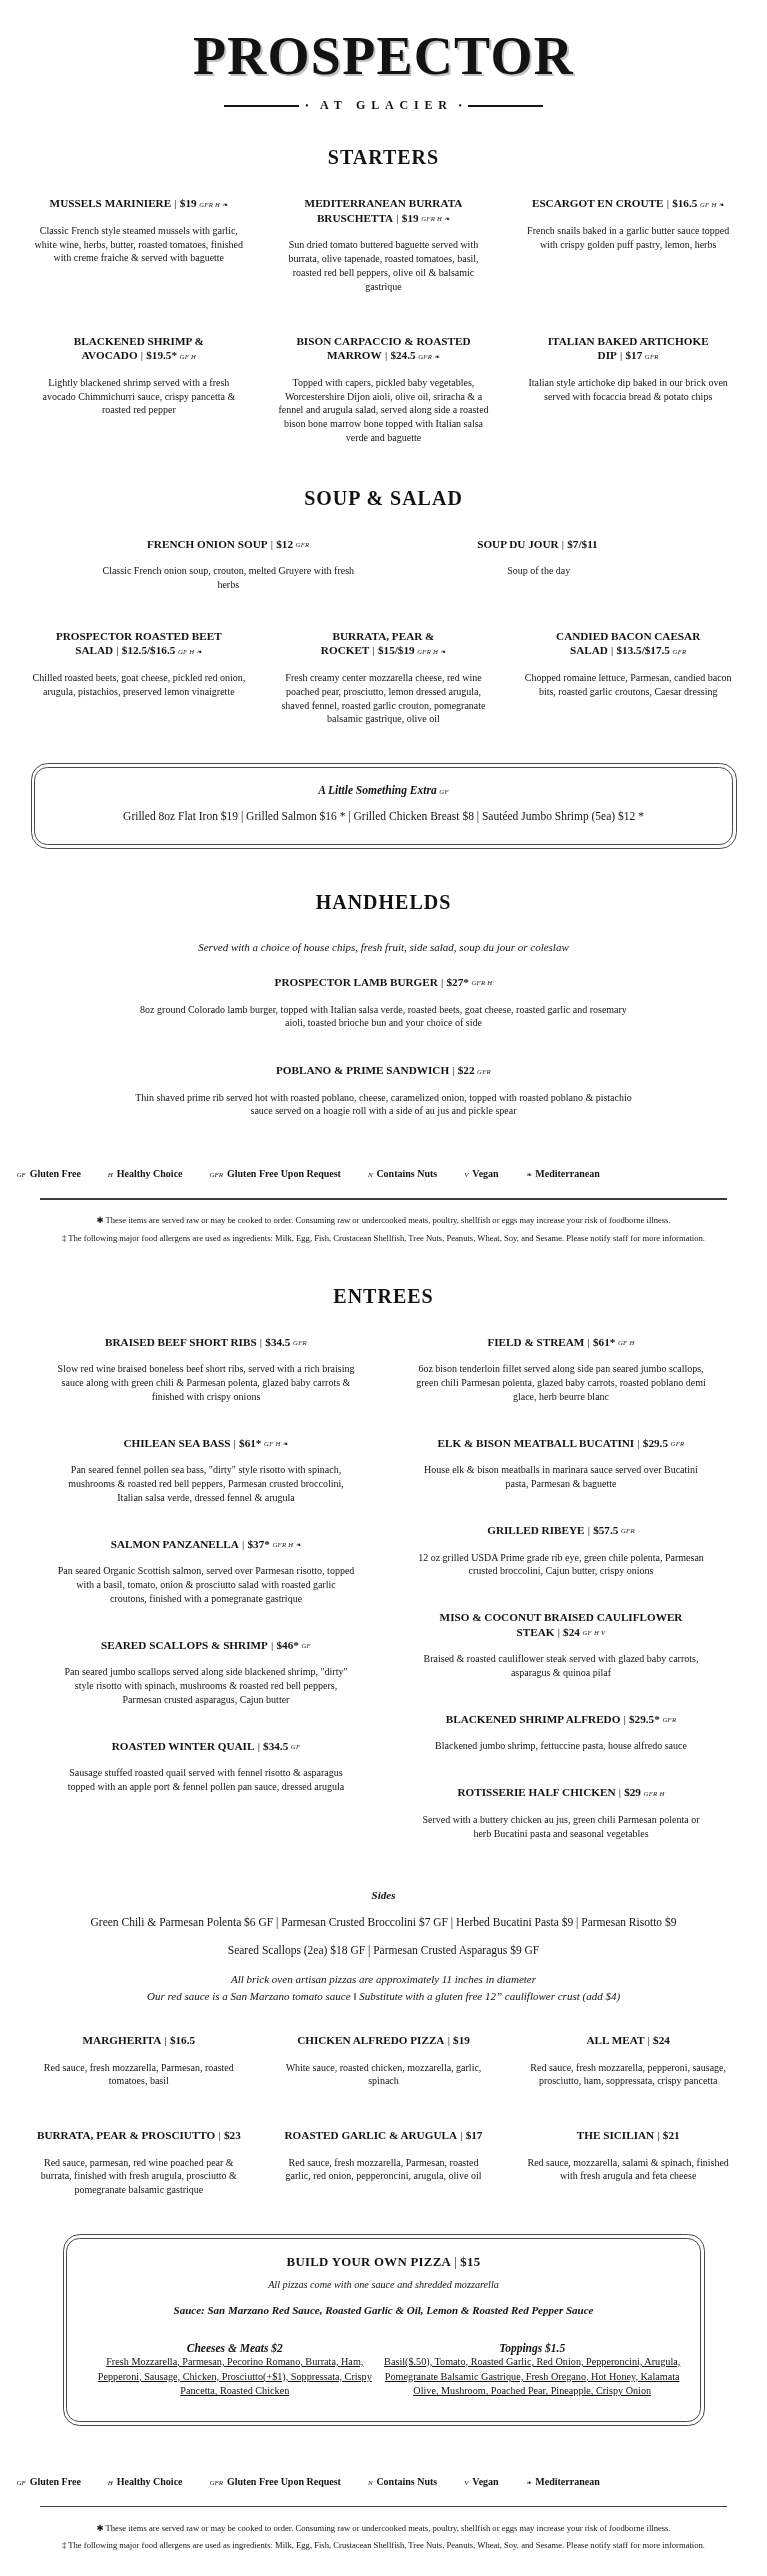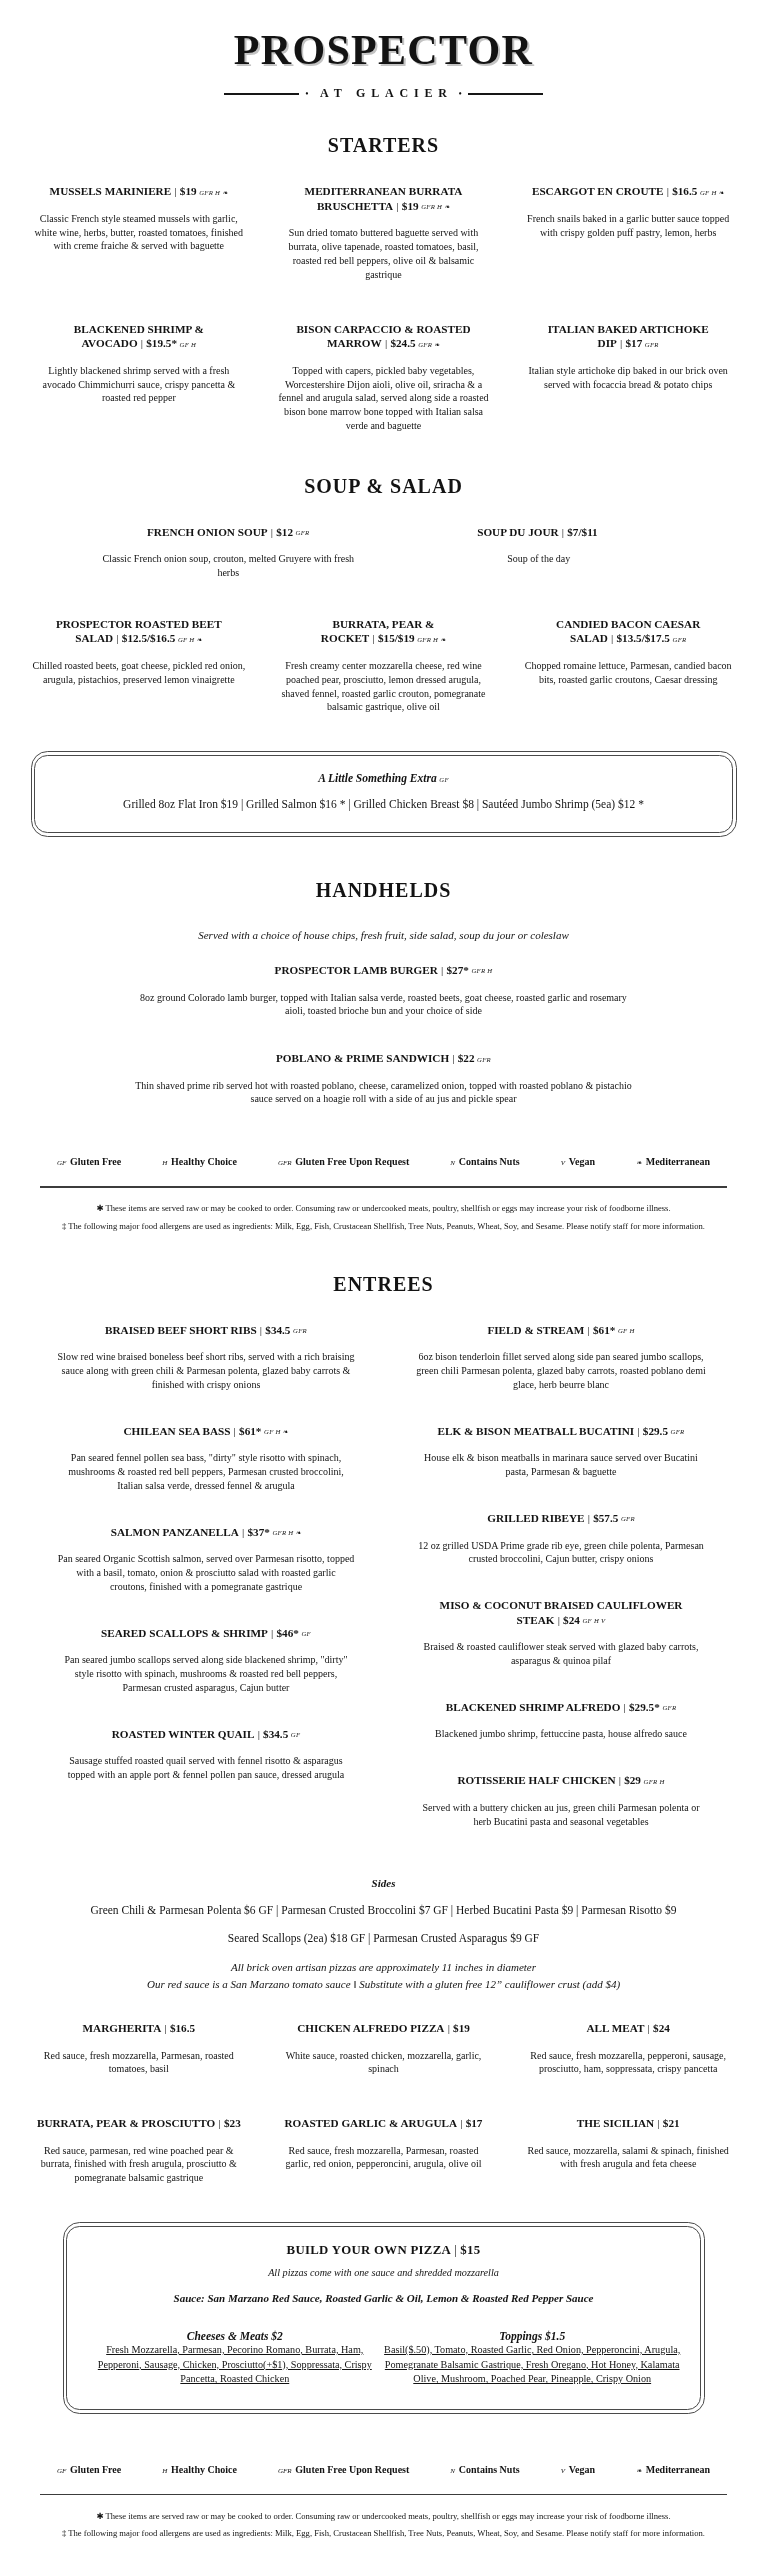--- a/index.html
+++ b/index.html
@@ -7,21 +7,21 @@
     margin: 0; padding: 0;
     background: #ffffff; color: #131313;
     font-family: "Liberation Serif", serif;
   }
   body { width: 767px; min-height: 2576px; margin: 0 auto; }
   .page { width: 734px; margin: 0 auto; padding: 29px 0 45px; text-align: center; }
 
   
   .logo { margin-bottom: 16.6px; }
   .logo-title {
-    font-size: 42px; font-weight: bold; letter-spacing: 1.3px; line-height: 1;
+    font-size: 54px; font-weight: bold; letter-spacing: 1.3px; line-height: 1;
     text-shadow: 1.9px 1.9px 0 #c3c3c3;
   }
   .logo-sub-row {
     display: flex; align-items: center; justify-content: center;
     gap: 5.8px; margin-top: 15.3px;
   }
   .logo-rule { height: 1.9px; width: 75px; background: #161616; }
   .logo-dot { font-size: 9.6px; line-height: 1; }
   .logo-sub { font-size: 12px; font-weight: bold; letter-spacing: 5.8px; text-indent: 5.8px; }
 
@@ -65,22 +65,22 @@
   .round-box-inner { border: 0.6px solid #4a4a4a; border-radius: 13.4px; padding: 16.6px 19px 22px; }
   .extras-box { width: 706px; }
   .byop-box { width: 642px; }
   .extras-title { font-size: 11.5px; font-weight: bold; font-style: italic; }
   .extras-line { font-size: 11.5px; margin-top: 14px; }
 
   .note-italic { font-size: 11px; font-style: italic; margin: 0 0 22px; }
 
   
   .legend {
-    display: flex; justify-content: center; align-items: baseline;
-    gap: 41px; margin: 50px 0 0;
+    display: flex; justify-content: flex-start; align-items: baseline;
+    gap: 27px; margin: 50px 0 0;
   }
   .legend-item { white-space: nowrap; }
   .legend-code { font-size: 7px; font-style: italic; margin-right: 3.8px; }
   .legend-label { font-size: 10px; font-weight: bold; }
   .divider { height: 1.6px; background: #3c3c3c; width: 687px; margin: 19px auto 15.3px; }
   .footnote { font-size: 8.6px; margin: 0 0 7.7px; }
 
   
   .sides-heading { font-size: 11px; font-weight: bold; font-style: italic; margin: 16.6px 0 15.3px; }
   .sides-line { font-size: 11.5px; margin: 0 0 15.3px; }

